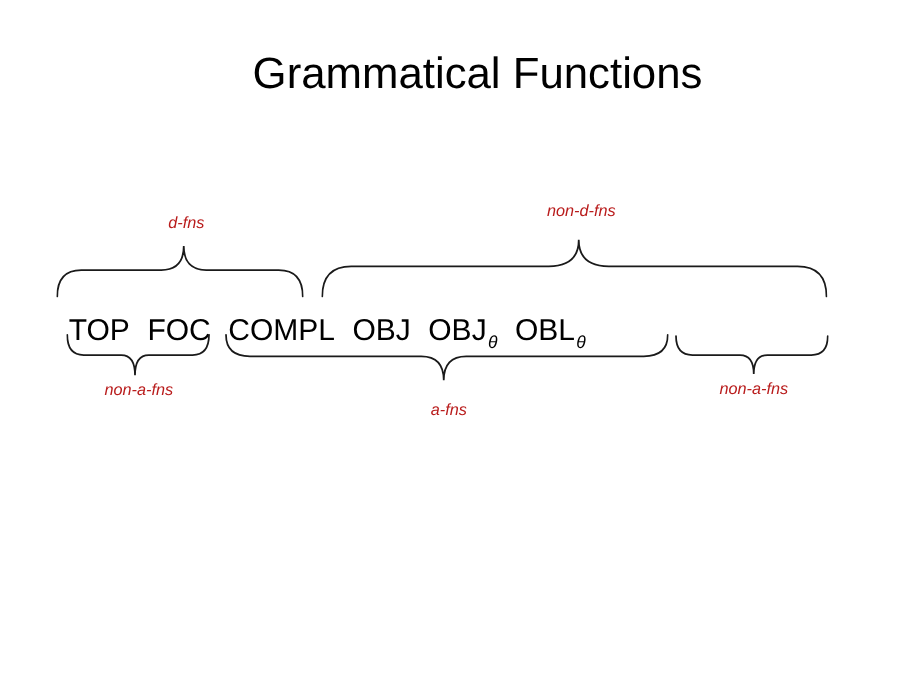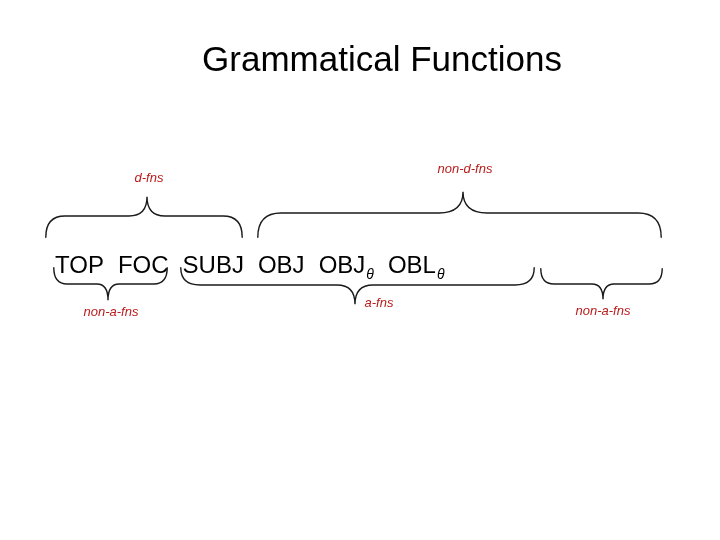--- a/index.html
+++ b/index.html
@@ -27,21 +27,21 @@
     transform: translateX(-50%);
     font-style: italic;
     font-size: 13px;
     line-height: 1.1;
     white-space: nowrap;
     color: #b91c1c;
   }
   .lbl-d-fns        { left: 149px; top: 171px; }
   .lbl-non-d-fns    { left: 465px; top: 162px; text-align: right; }
   .lbl-non-a-fns-l  { left: 111px; top: 305px; }
-  .lbl-a-fns        { left: 359px; top: 296px; margin-left: 20px; }
+  .lbl-a-fns        { left: 359px; top: 321px; }
   .lbl-non-a-fns-r  { left: 603px; top: 304px; }
   .brace { position: absolute; }
   .brace svg { display: block; }
   .br-d-fns       { left: 45px;  top: 196px; }
   .br-non-d-fns   { left: 257px; top: 191px; }
   .br-non-a-fns-l { left: 53px;  top: 267px; }
   .br-a-fns       { left: 180px; top: 267px; }
   .br-non-a-fns-r { left: 540px; top: 268px; }
   .gf-row {
     position: absolute;
@@ -80,21 +80,21 @@
   </div>
   <div class="brace br-non-d-fns">
     <svg width="405" height="47" viewBox="0 0 405 47">
       <path d="M 0.8,46.2 Q 0.8,22 24,22 L 182,22 Q 206,22 206,0.8 Q 206,22 230,22 L 381,22 Q 404.2,22 404.2,46.2" fill="none" stroke="#1a1a1a" stroke-width="1.4" stroke-linecap="round"></path>
     </svg>
   </div>
 
   <div class="gf-row">
     <span class="gf-item"><span>TOP</span></span>
     <span class="gf-item"><span>FOC</span></span>
-    <span class="gf-item"><span>SUBJ</span></span>
+    <span class="gf-item"><span>COMPL</span></span>
     <span class="gf-item"><span>OBJ</span></span>
     <span class="gf-item"><span>OBJ</span><span class="gf-sub">θ</span></span>
     <span class="gf-item"><span>OBL</span><span class="gf-sub">θ</span></span>
   </div>
 
   <div class="brace br-non-a-fns-l">
     <svg width="115" height="34" viewBox="0 0 115 34">
       <path d="M 0.8,0.8 Q 0.8,17 14,17 L 44,17 Q 55,17 55,33.2 Q 55,17 66,17 L 101,17 Q 114.2,17 114.2,0.8" fill="none" stroke="#1a1a1a" stroke-width="1.4" stroke-linecap="round"></path>
     </svg>
   </div>

